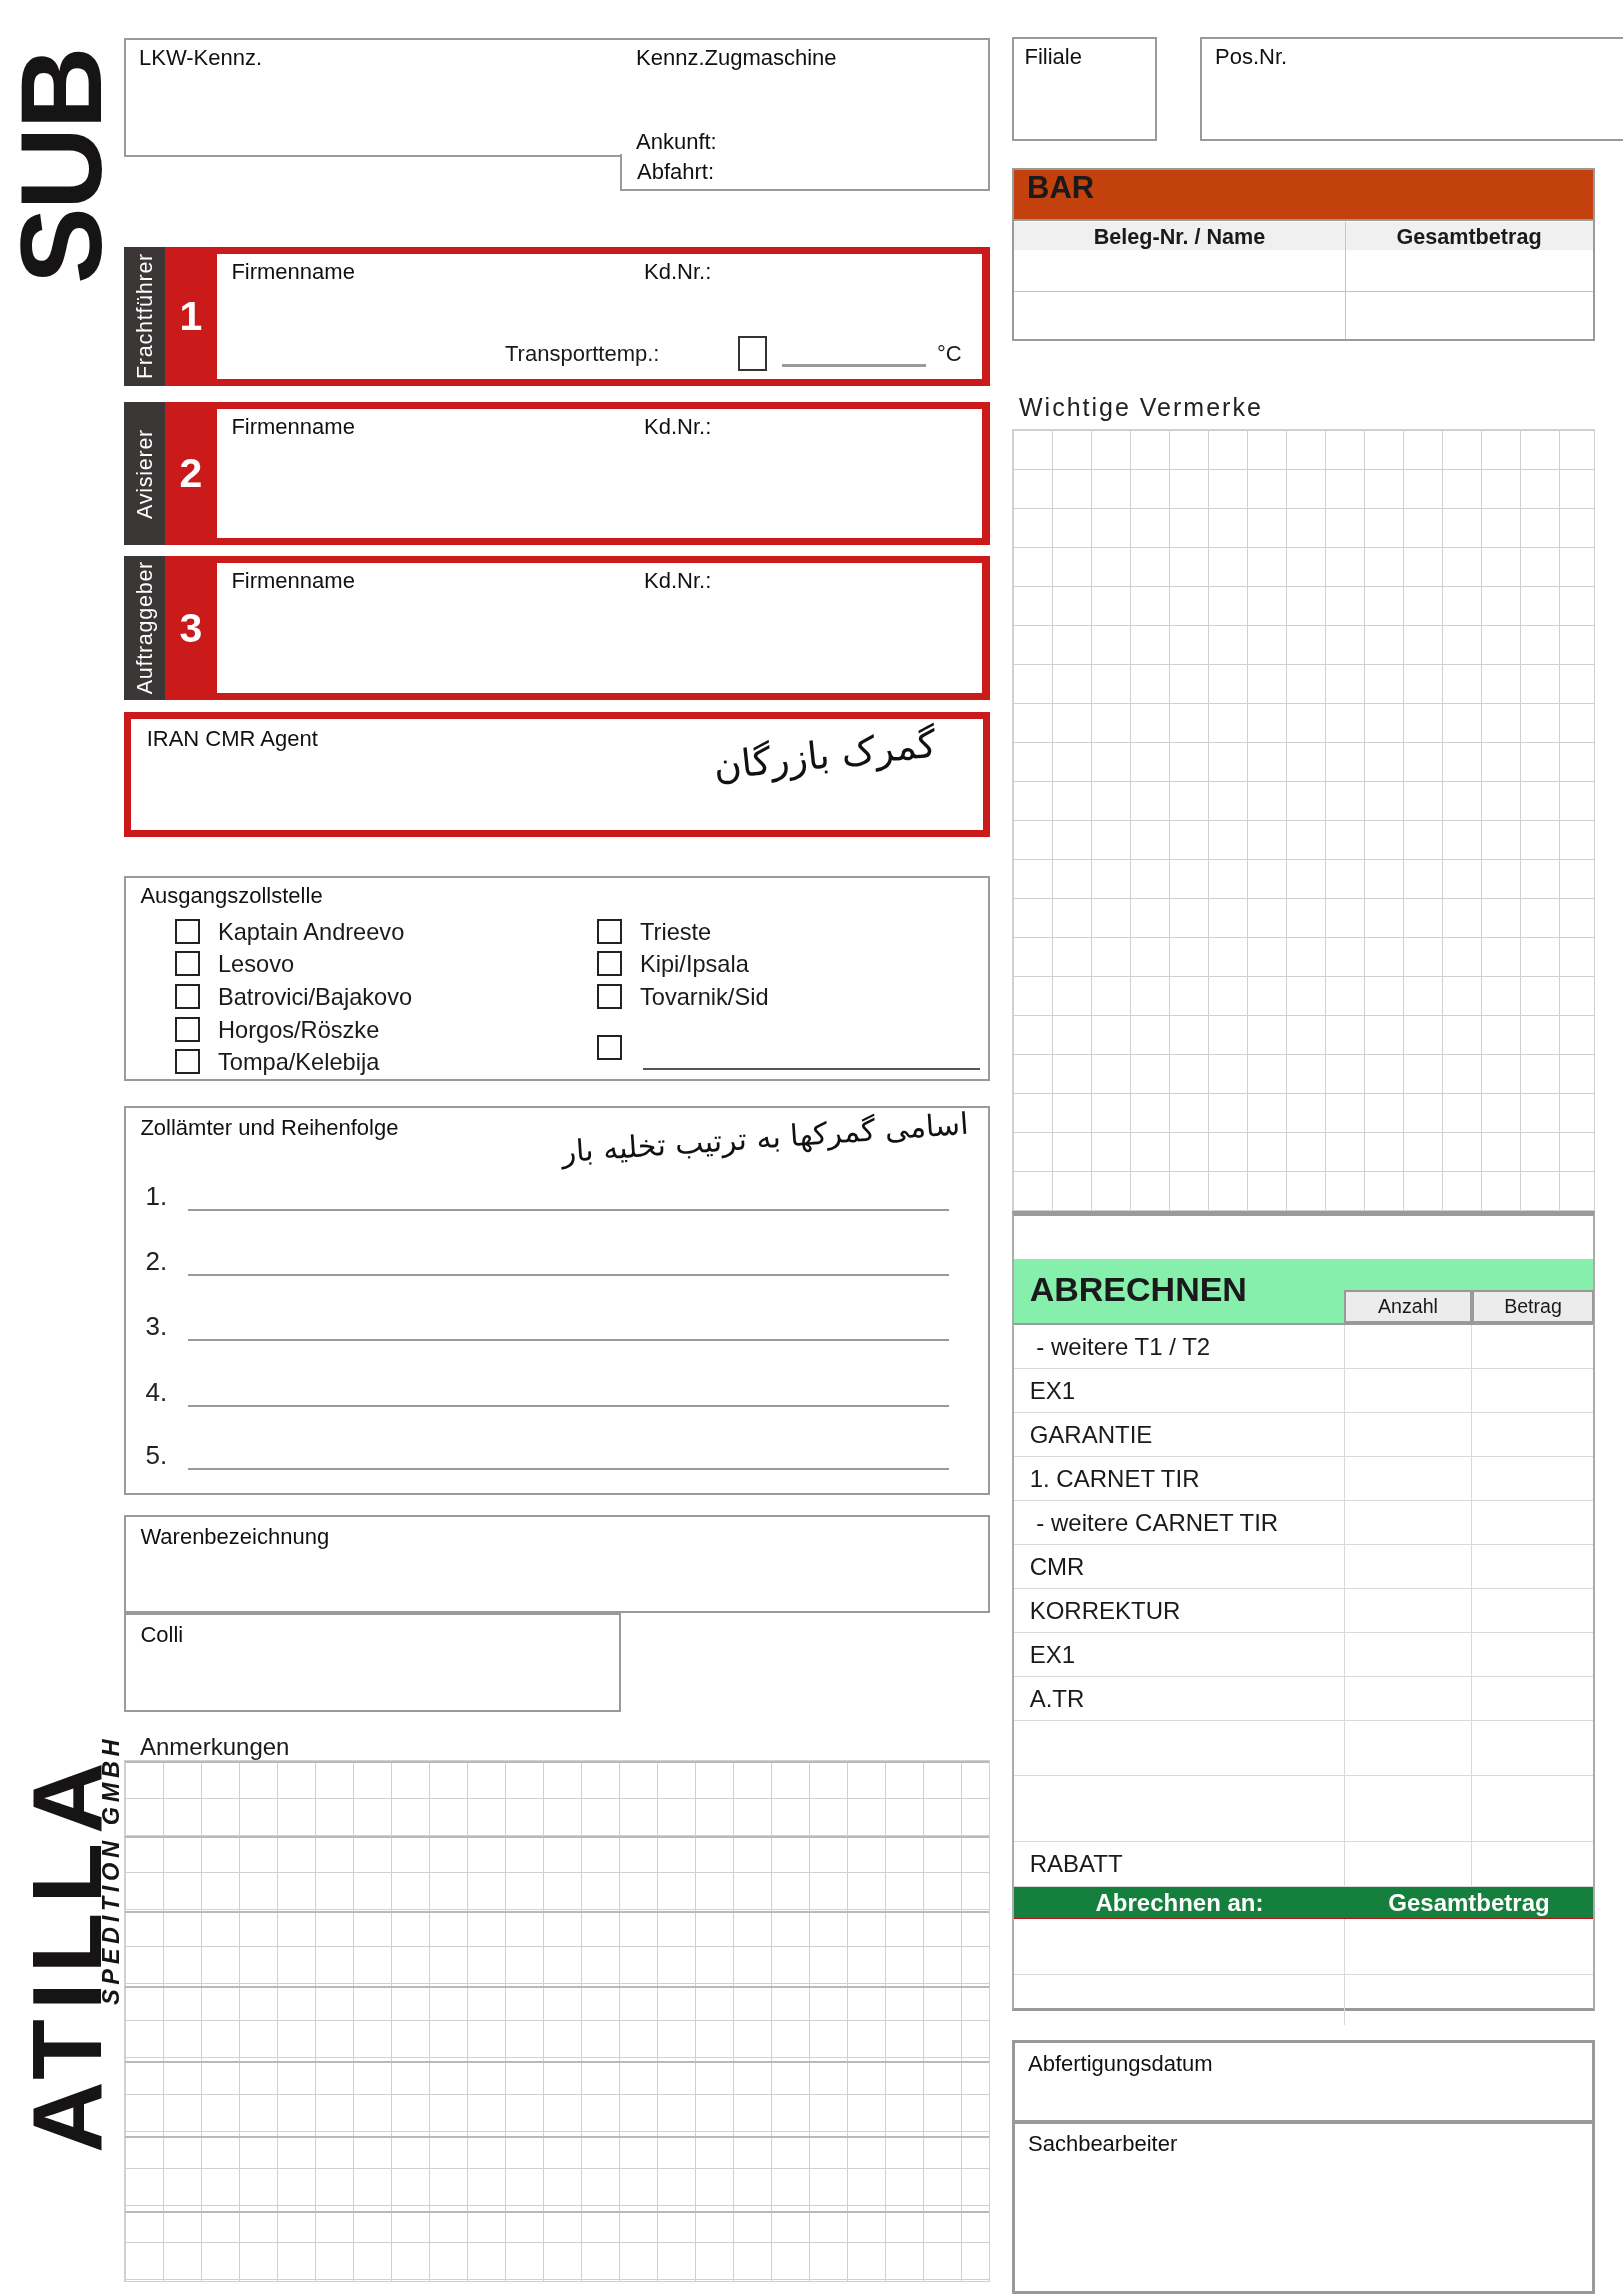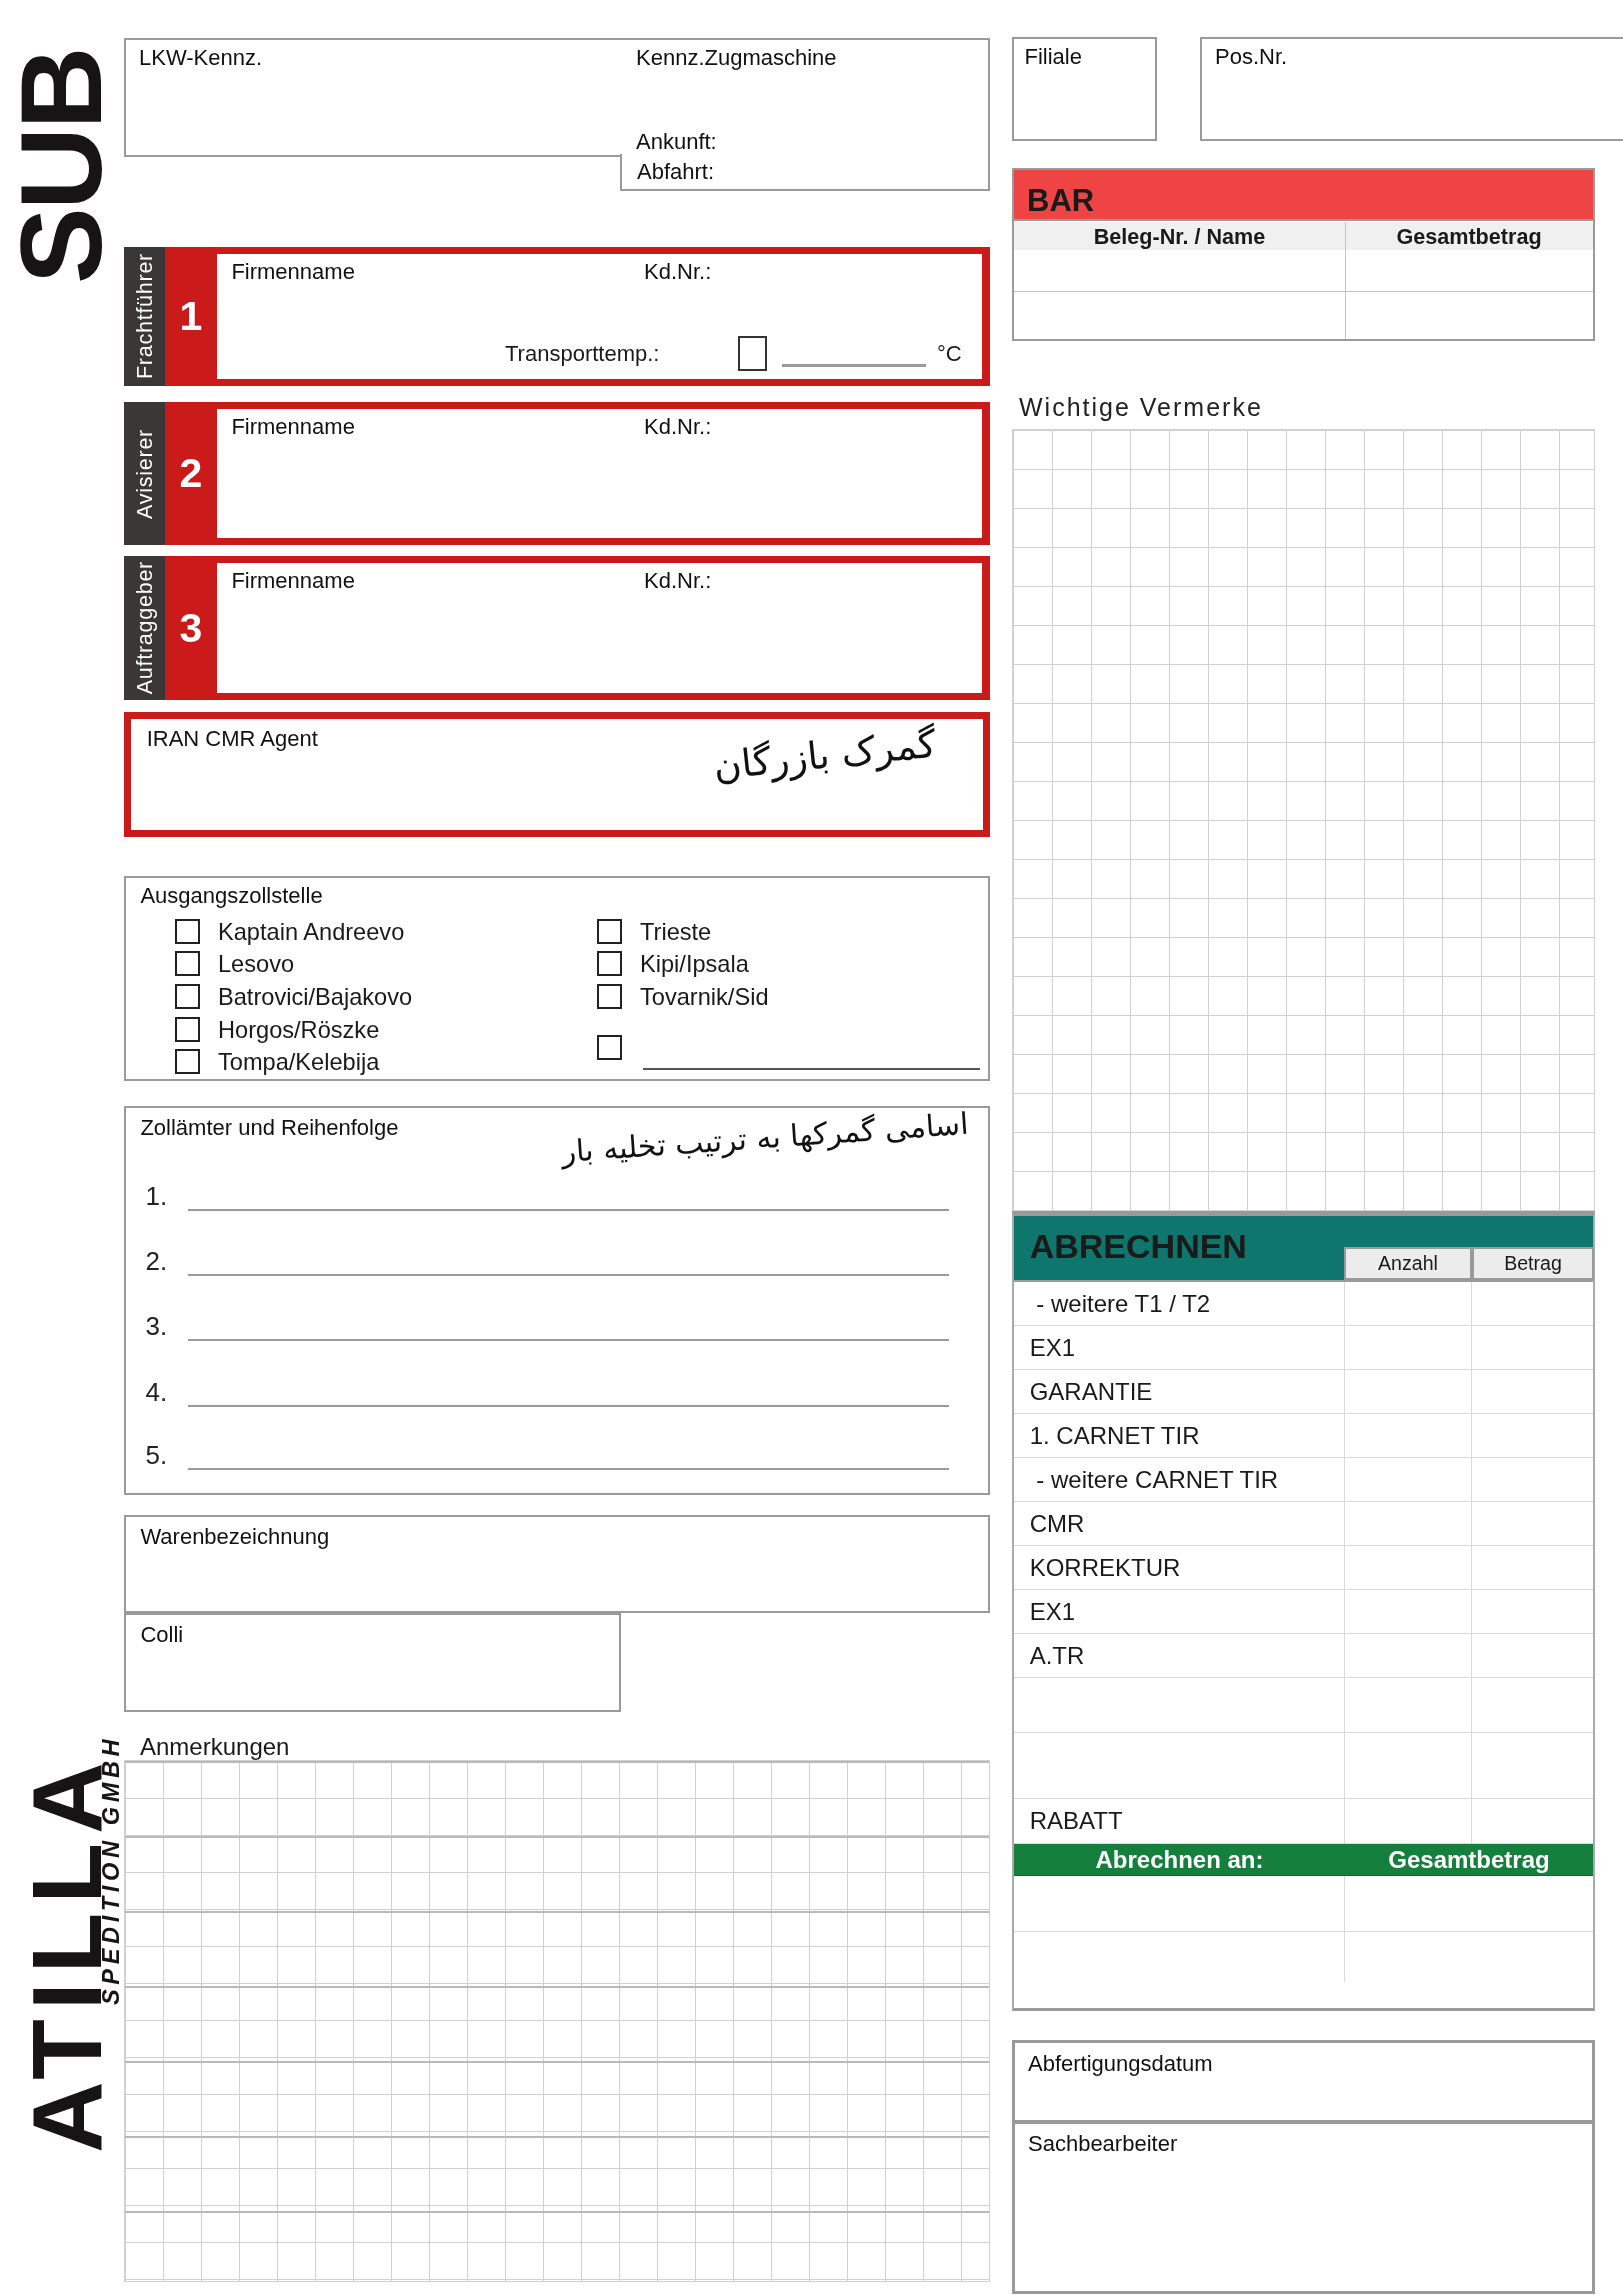--- a/index.html
+++ b/index.html
@@ -50,34 +50,34 @@
       linear-gradient(to right,#d0d0d0 1.3px,transparent 1.3px),
       linear-gradient(to bottom,#d0d0d0 1.3px,transparent 1.3px);
     background-size:38px 75px,38px 37px,38px 37px;}
   #verm-grid{left:1012px;top:429px;width:583px;height:782px;
     background-image:
       linear-gradient(to right,#d0d0d0 1.3px,transparent 1.3px),
       linear-gradient(to bottom,#d0d0d0 1.3px,transparent 1.3px);
     background-size:39px 39px;}
   
   #bar-box{left:1012px;top:168px;width:583px;height:173px;border:2.6px solid #9a9a9a;background:#fff;box-sizing:border-box;}
-  #bar-head{position:absolute;left:0;top:0;right:0;height:49px;background:#ef4444;border-bottom:2.6px solid #9a9a9a;
-            display:flex;align-items:flex-end;}
+  #bar-head{position:absolute;left:0;top:0;right:0;height:49px;background:#c2410c;border-bottom:2.6px solid #9a9a9a;
+            display:flex;align-items:flex-start;}
   #bar-head span{font-size:31px;font-weight:700;padding-left:13px;}
   #bar-sub{position:absolute;left:0;top:52px;right:0;height:29px;background:#f0f0f0;border-bottom:1.3px solid #c4c4c4;}
   #bar-sub .c1{position:absolute;left:0;width:331px;top:0;bottom:0;display:flex;align-items:center;justify-content:center;
                font-size:21.6px;font-weight:700;}
   #bar-sub .c2{position:absolute;left:331px;right:0;top:0;bottom:0;display:flex;align-items:center;justify-content:center;
                font-size:21.6px;font-weight:700;}
   .bar-row{position:absolute;left:0;right:0;background:#fff;border-bottom:1.3px solid #c4c4c4;}
   .bar-cdiv{position:absolute;left:331px;top:52px;bottom:0;width:1.3px;background:#c4c4c4;}
   
   #abr{left:1012px;top:1211px;width:583px;height:800px;box-sizing:border-box;
        border-top:5.2px solid #9a9a9a;border-left:2px solid #aaa;border-right:2px solid #aaa;border-bottom:3.3px solid #9a9a9a;background:#fff;}
-  #abr-head{position:relative;height:64px;background:#0f766e;border-bottom:2px solid #9a9a9a;}
+  #abr-head{position:relative;height:64px;background:#86efac;border-bottom:2px solid #9a9a9a;margin-top:43px;}
   #abr-title{position:absolute;left:15.7px;top:10.5px;font-size:34px;font-weight:700;}
   .abr-colhead{position:absolute;top:31px;height:33px;background:#ececec;border:2px solid #9a9a9a;box-sizing:border-box;
                display:flex;align-items:center;justify-content:center;font-size:19.6px;}
   #abr-anzahl{left:330px;width:128px;}
   #abr-betrag{left:458px;width:122px;}
   .abr-row{position:relative;border-bottom:1.3px solid #d9d9d9;}
   .abr-row .t{position:absolute;left:15.7px;top:50%;transform:translateY(-50%);font-size:24px;white-space:pre;}
   .cdiv1{position:absolute;left:330px;top:0;bottom:0;width:1.3px;background:#d9d9d9;}
   .cdiv2{position:absolute;left:457px;top:0;bottom:0;width:1.3px;background:#d9d9d9;}
   .h66{height:43px;}.h82{height:54px;}.h100{height:65px;}.h68{height:44px;}.h84{height:55px;}.h76{height:50px;}

